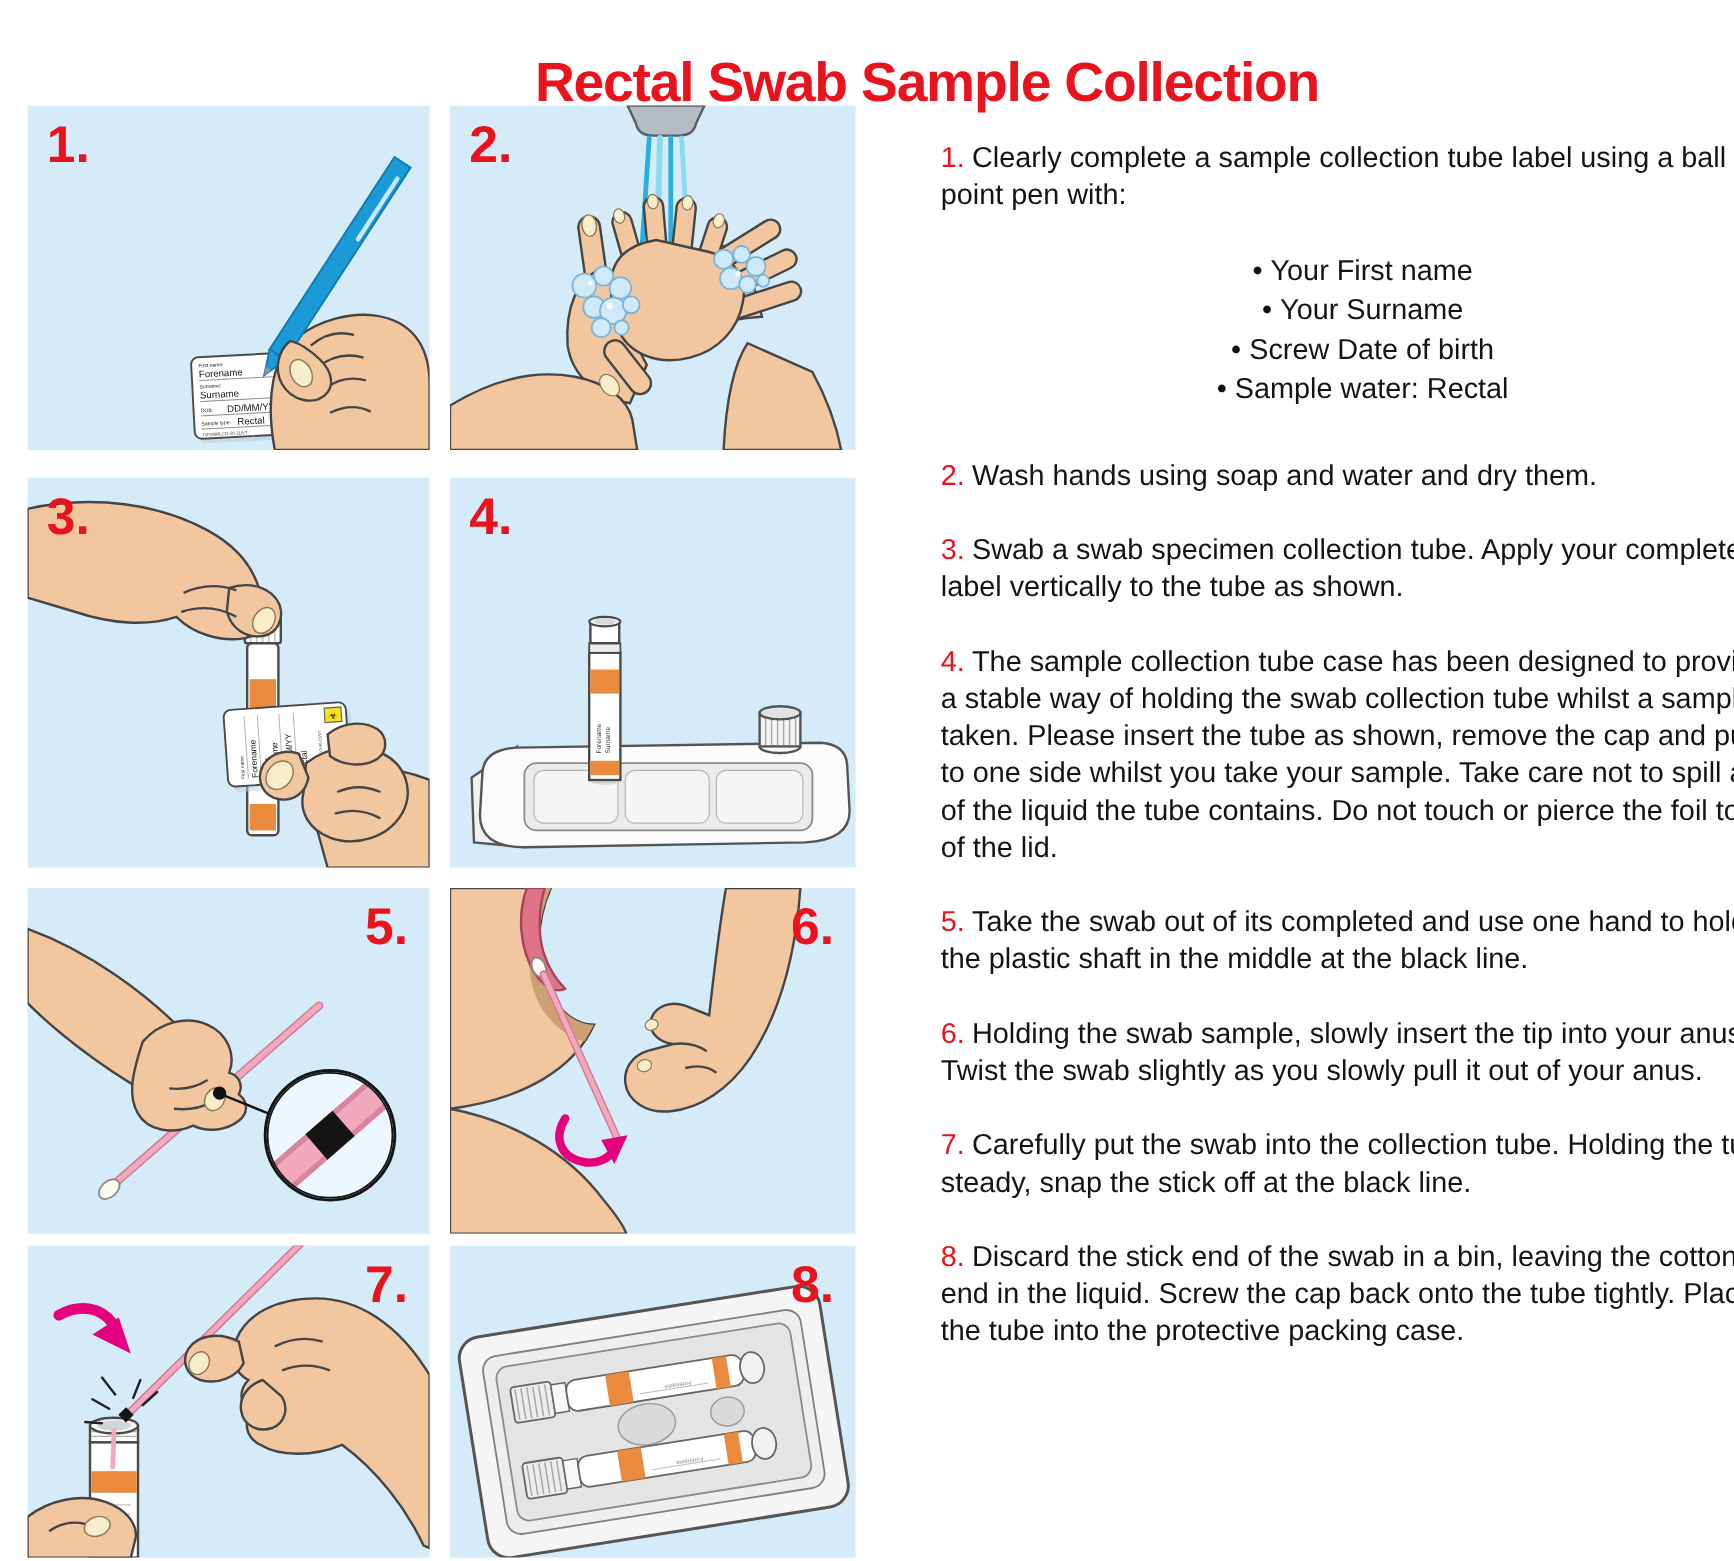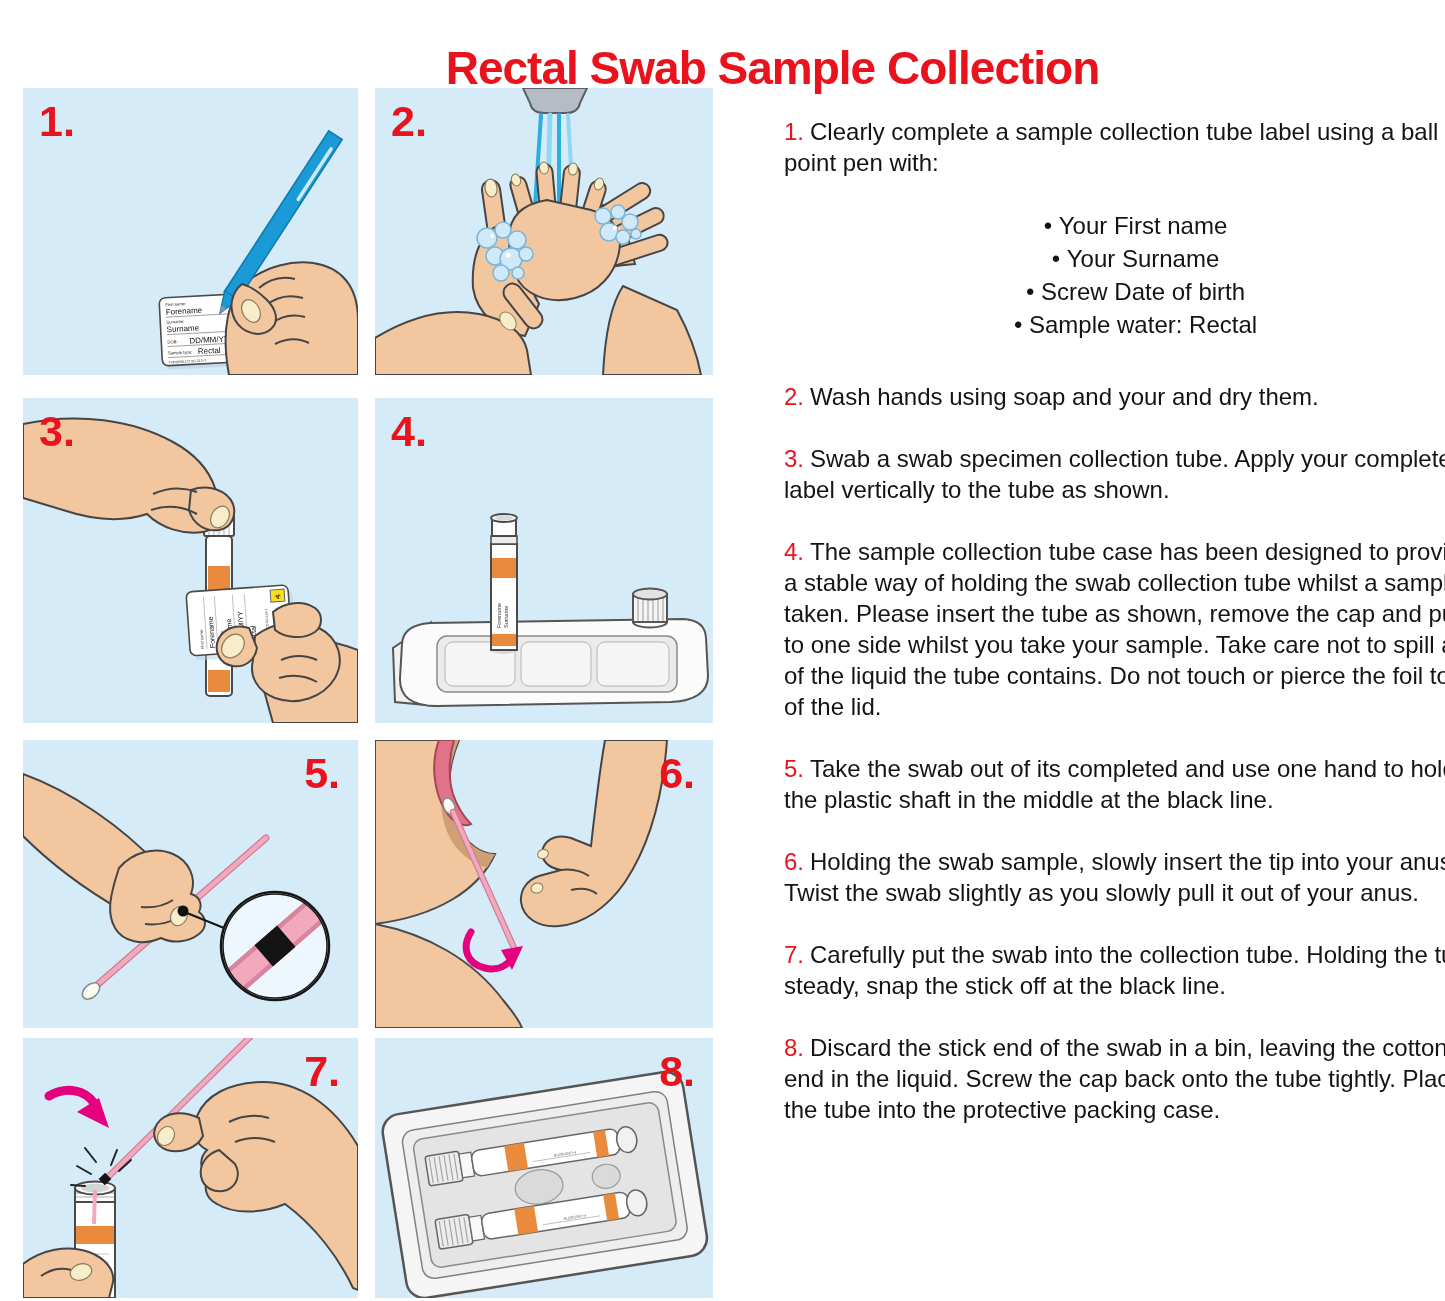--- a/index.html
+++ b/index.html
@@ -454,21 +454,21 @@
     <p class="step">
       <span class="n">1.</span><span>Clearly complete a sample collection tube label using a ball point pen with:</span>
     </p>
     <ul class="bullets">
       <li>Your First name</li>
       <li>Your Surname</li>
       <li>Screw Date of birth</li>
       <li>Sample water: Rectal</li>
     </ul>
     <p class="step">
-      <span class="n">2.</span><span>Wash hands using soap and your and dry them.</span>
+      <span class="n">2.</span><span>Wash hands using soap and water and dry them.</span>
     </p>
     <p class="step">
       <span class="n">3.</span><span>Swab a swab specimen collection tube. Apply your completed label vertically to the tube as shown.</span>
     </p>
     <p class="step">
       <span class="n">4.</span><span>The sample collection tube case has been designed to provide a stable way of holding the swab collection tube whilst a sample is taken. Please insert the tube as shown, remove the cap and put it to one side whilst you take your sample. Take care not to spill any of the liquid the tube contains. Do not touch or pierce the foil top of the lid.</span>
     </p>
     <p class="step">
       <span class="n">5.</span><span>Take the swab out of its completed and use one hand to hold the plastic shaft in the middle at the black line.</span>
     </p>

